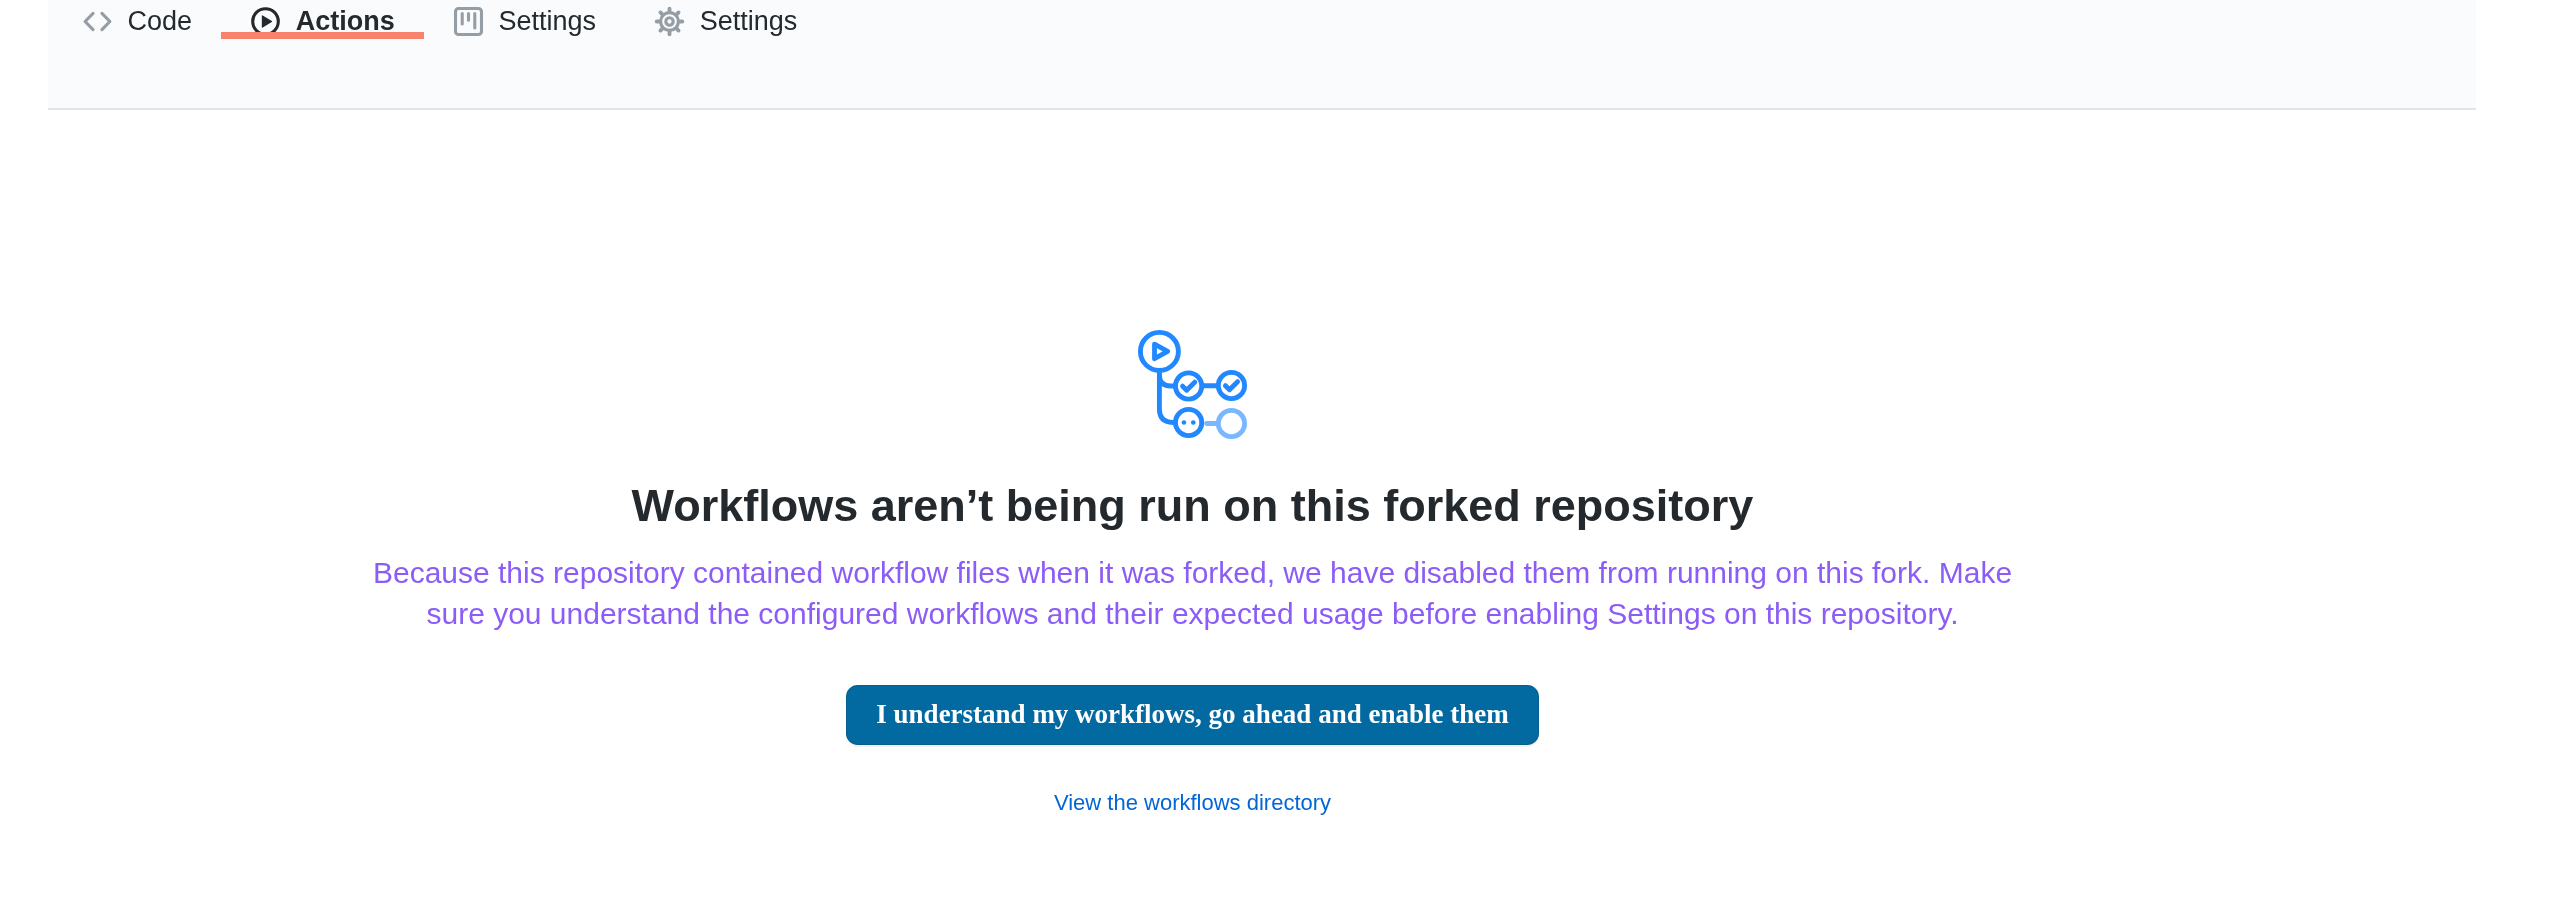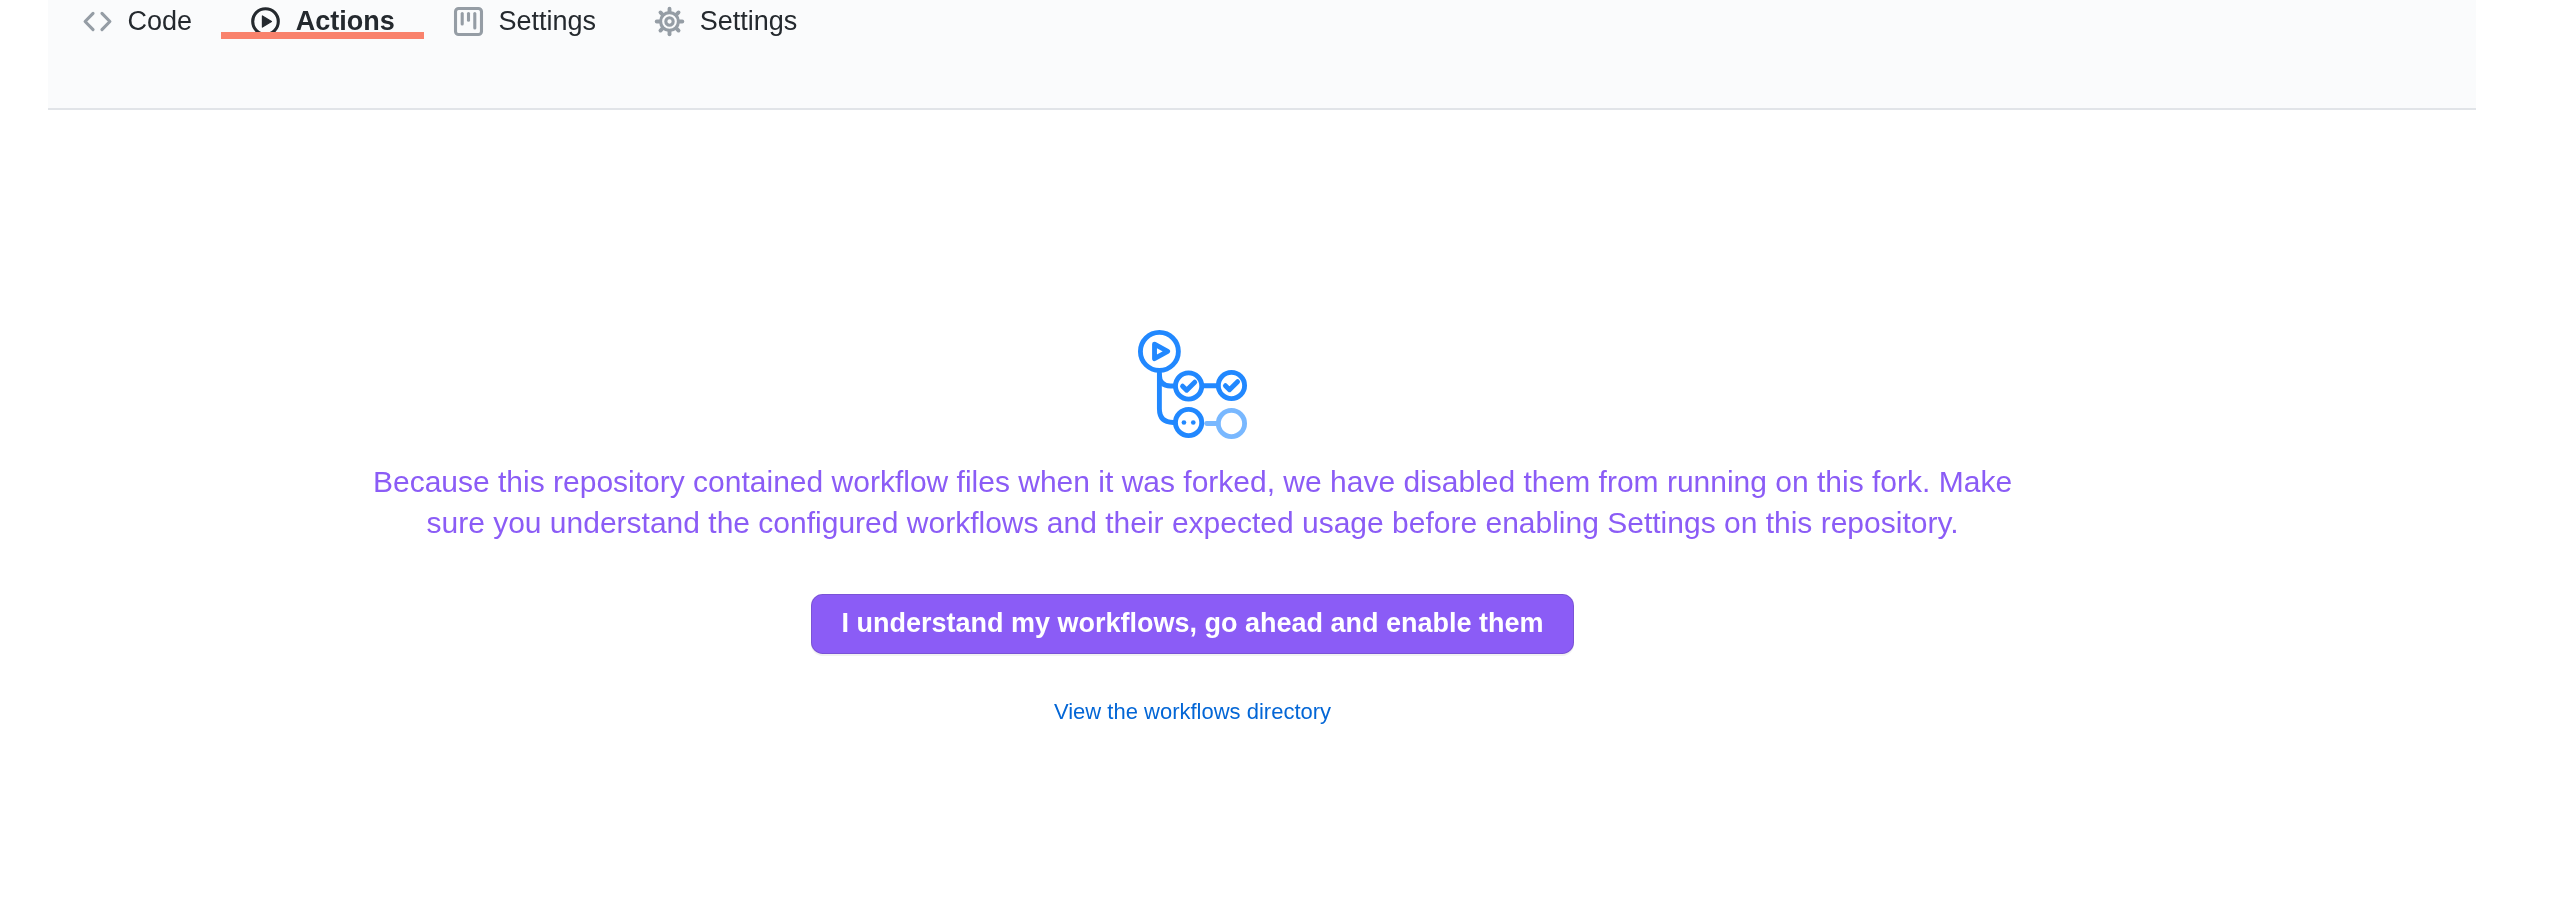--- a/index.html
+++ b/index.html
@@ -71,25 +71,25 @@
   .bs-desc .desc-line {
     font-size: 30px;
     line-height: 41px;
     color: #8b5cf6;
     white-space: nowrap;
   }
   .bs-button {
     margin-top: 51px;
     height: 60px;
     padding: 0 29px;
-    background: #8b5cf6;
+    background: #0369a1;
     border: 1px solid rgba(27,31,35,0.15);
     border-radius: 11.7px;
     color: #ffffff;
-    font-family: Liberation Sans, sans-serif;
+    font-family: Liberation Serif, serif;
     font-size: 27px;
     font-weight: 700;
     display: inline-flex;
     align-items: center;
     cursor: pointer;
     box-shadow: 0 2px 0 rgba(27,31,35,0.06);
   }
   .bs-link {
     margin-top: 45px;
     font-size: 22px;
@@ -182,20 +182,21 @@
       </g>
       <circle cx="49.2" cy="95" r="2.4" fill="#2188ff"></circle>
       <circle cx="58.8" cy="95" r="2.4" fill="#2188ff"></circle>
       <g fill="none" stroke="#79b8ff" stroke-width="5" stroke-linecap="round">
         <line x1="72.5" y1="96" x2="84" y2="96"></line>
         <circle cx="98" cy="96" r="13.5"></circle>
       </g>
     </svg>
   </span>
 
+  <h2 class="bs-title">Workflows aren’t being run on this forked repository</h2>
 
   <div class="bs-desc">
     <div class="desc-line">Because this repository contained workflow files when it was forked, we have disabled them from running on this fork. Make</div>
     <div class="desc-line">sure you understand the configured workflows and their expected usage before enabling Settings on this repository.</div>
   </div>
 
   <button class="bs-button">I understand my workflows, go ahead and enable them</button>
 
   <a class="bs-link">View the workflows directory</a>
 

